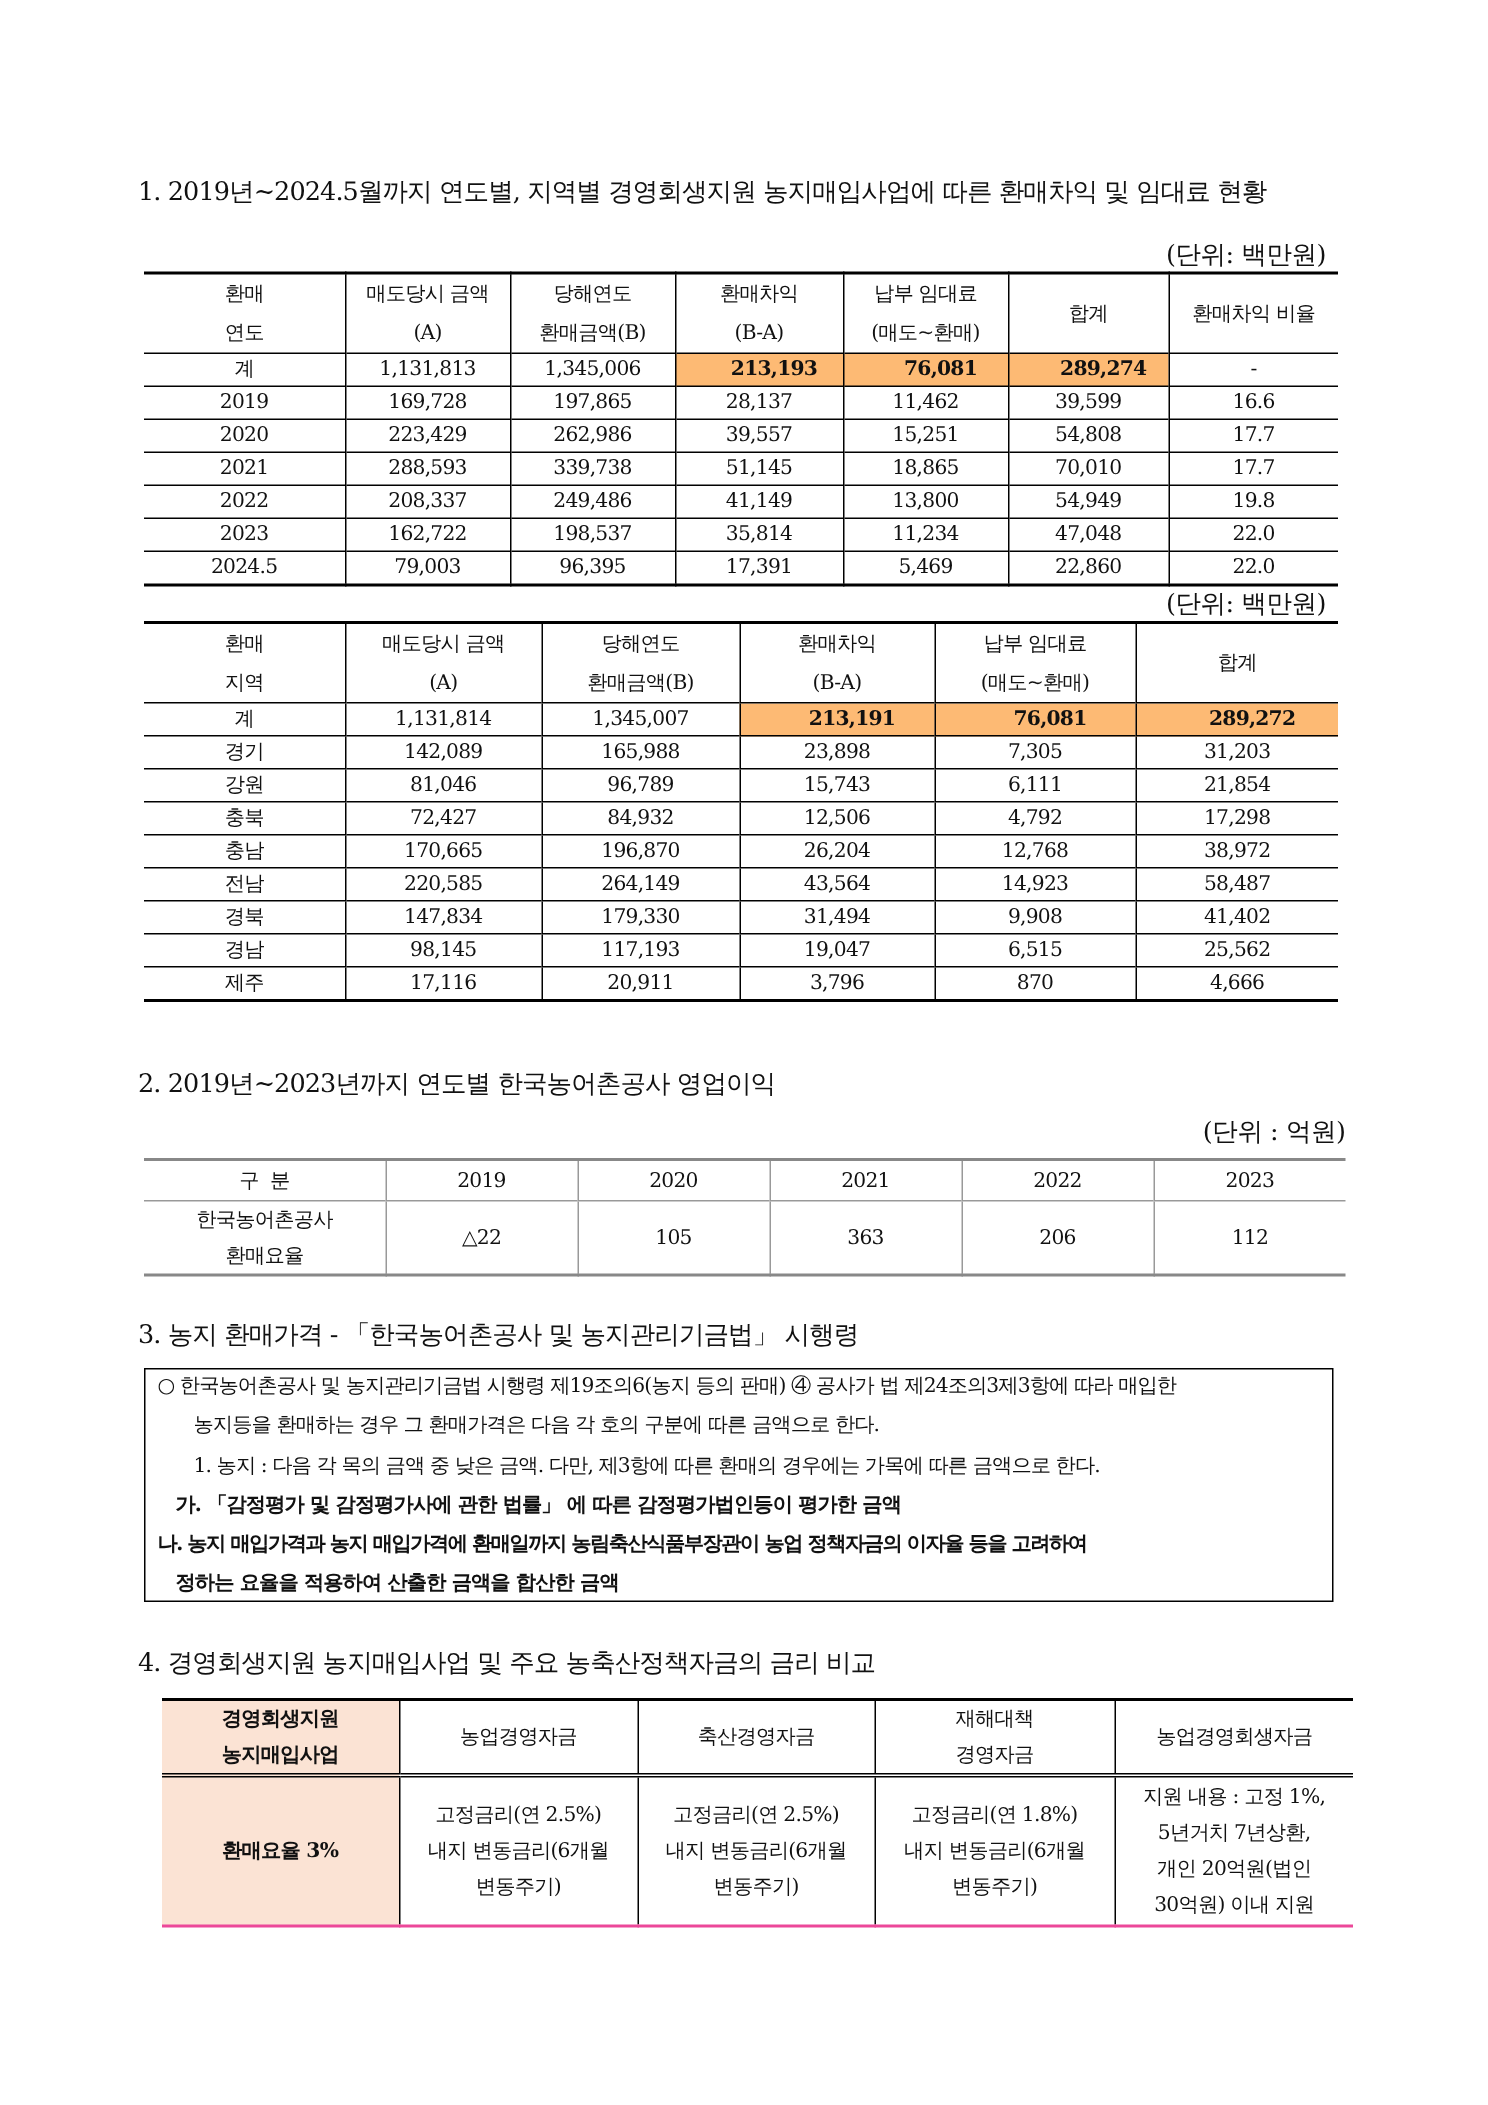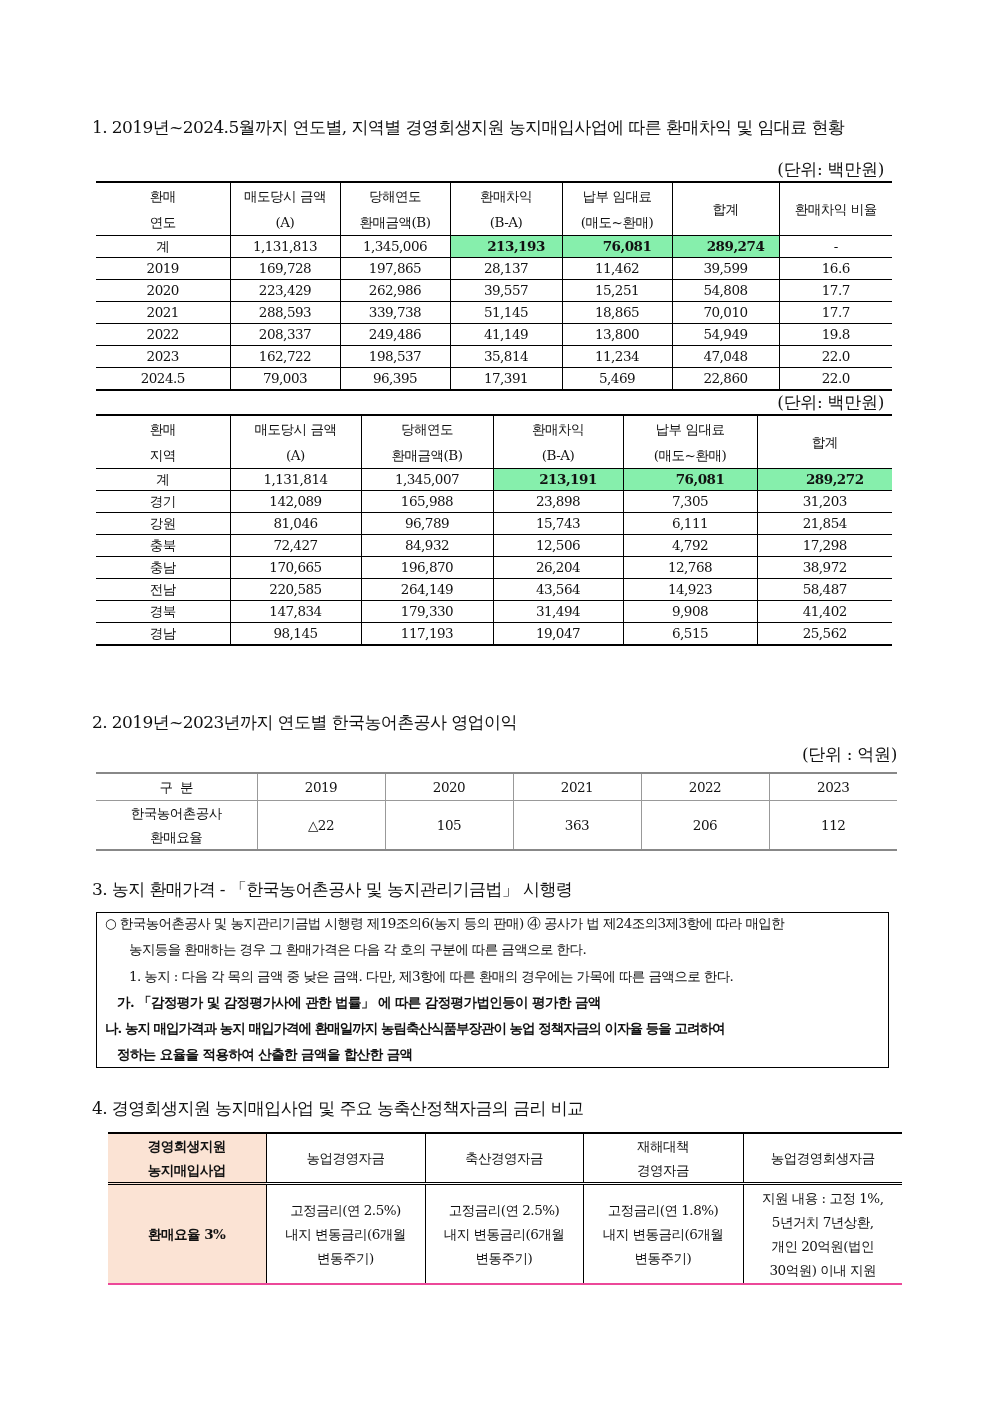--- a/index.html
+++ b/index.html
@@ -26,21 +26,21 @@
     padding: 0; white-space: nowrap; font-size: 13.5px; letter-spacing: -0.5px;
     line-height: 20px;
   }
 
   
   .t1 { left: 96px; width: 796px; border-top: 2px solid #000; border-bottom: 2px solid #000; }
   .t1 td { border-left: 1px solid #000; border-top: 1px solid #000; height: 21px; line-height: 19px; }
   .t1 tr td:first-child { border-left: none; }
   .t1 thead td { line-height: 26px; height: auto; }
   .t1 tbody tr:first-child td { border-top: 1px solid #000; }
-  .hl { background: #86efac; font-weight: bold; padding-left: 20px; }
+  .hl { background: #fdba74; font-weight: bold; padding-left: 20px; }
 
   
   .t3 { left: 96px; top: 772px; width: 801px; border-top: 2px solid #888; border-bottom: 2px solid #888; }
   .t3 td { border-left: 1px solid #999; border-top: 1px solid #999; height: 26px; }
   .t3 tr td:first-child { border-left: none; }
   .t3 .r2 td { height: 48px; line-height: 24px; }
 
   
   .box {
     position: absolute; left: 96px; top: 912px; width: 793px; height: 156px;
@@ -232,20 +232,28 @@
           <td>9,908</td>
           <td>41,402</td>
         </tr>
         <tr>
           <td>경남</td>
           <td>98,145</td>
           <td>117,193</td>
           <td>19,047</td>
           <td>6,515</td>
           <td>25,562</td>
+        </tr>
+        <tr>
+          <td>제주</td>
+          <td>17,116</td>
+          <td>20,911</td>
+          <td>3,796</td>
+          <td>870</td>
+          <td>4,666</td>
         </tr>
       </tbody>
   </table>
 
   <div class="heading" style="top:711px;">2. 2019년~2023년까지 연도별 한국농어촌공사 영업이익</div>
   <div class="unit" style="top:743px; right:95px;">(단위 : 억원)</div>
 
   <table class="t3">
     <colgroup>
       <col style="width:161px">

